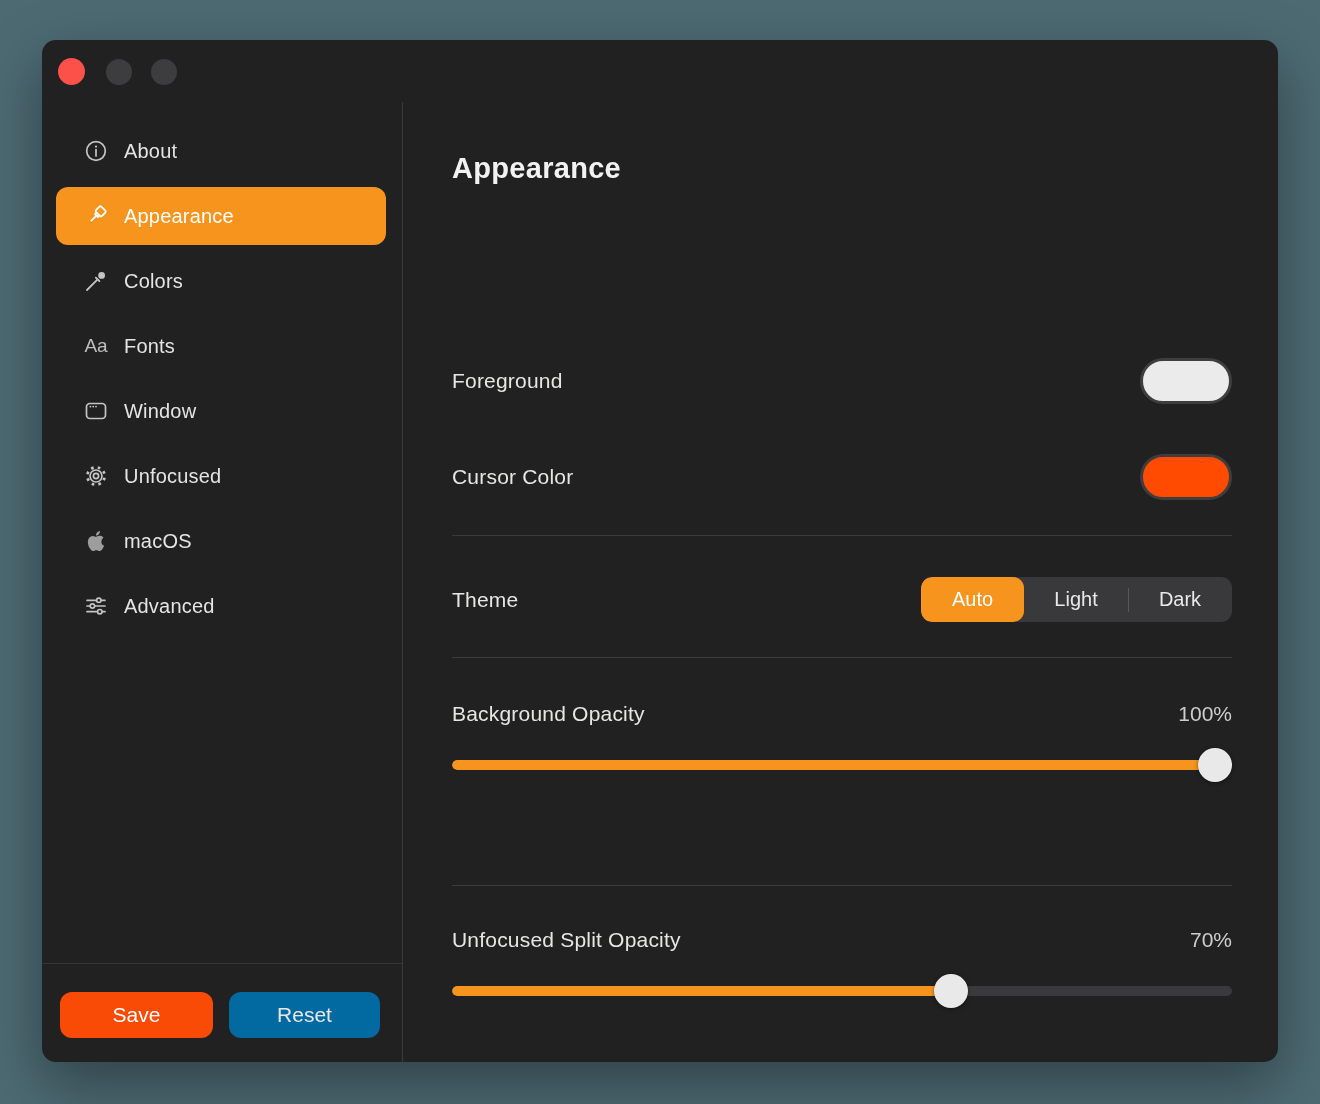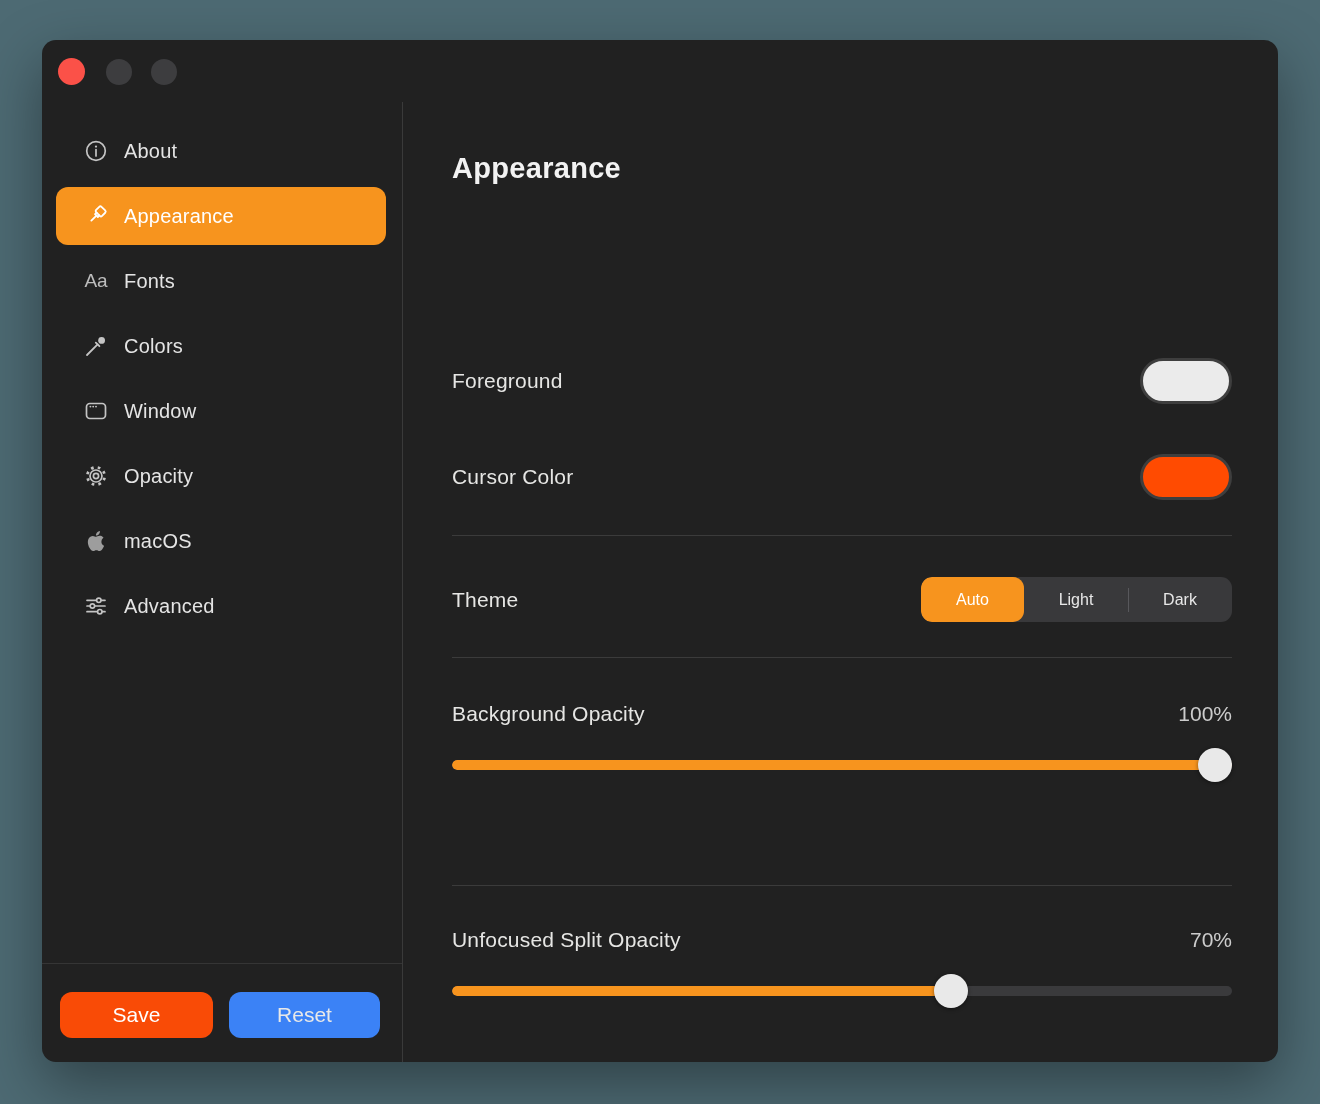--- a/index.html
+++ b/index.html
@@ -35,42 +35,42 @@
   .nav-icon svg { display:block; }
   .fonts-glyph { font-size:19px; color:#bdbdbd; letter-spacing:0; }
 
   
   .footer-divider { position:absolute; left:0; top:923px; width:360px; height:1px; background:#353535; }
   .btn {
     position:absolute; top:952px; height:46px; border:none; border-radius:12px;
     font-size:21px; font-family:inherit; cursor:default;
   }
   .btn.save  { left:18px;  width:153px; background:#f94b06; color:#ffffff; font-weight:500; }
-  .btn.reset { left:187px; width:151px; background:#3b82f6; color:#e8e8e8; }
+  .btn.reset { left:187px; width:151px; background:#0369a1; color:#e8e8e8; }
 
   
   .title { position:absolute; left:410px; top:112px; font-size:29px; font-weight:700; color:#f2f2f2; letter-spacing:.3px; }
   .row {
     position:absolute; left:410px; width:780px;
     display:flex; align-items:center; justify-content:space-between;
   }
   .row .label { font-size:21px; color:#e6e6e4; letter-spacing:.2px; }
   .row .value { font-size:21px; color:#cccccc; }
   .h-divider { position:absolute; left:410px; width:780px; height:1px; background:#3b3b3b; }
 
   .swatch {
     width:92px; height:46px; border-radius:23px; border:3px solid #3e3e3e;
   }
 
   
   .segmented {
     display:flex; align-items:center; height:45px; background:#39393b;
     border-radius:11px; overflow:hidden;
   }
-  .segment { height:45px; display:flex; align-items:center; justify-content:center; font-size:16px; color:#e8e8e8; }
+  .segment { height:45px; display:flex; align-items:center; justify-content:center; font-size:20px; color:#e8e8e8; }
   .segment.sel { background:#f7941e; color:#fff; border-radius:11px; font-weight:500; }
   .segment.auto  { width:103px; }
   .segment.light { width:104px; }
   .segment.dark  { width:104px; }
   .seg-divider { width:1px; height:24px; background:#58585c; margin:0 -0.5px; }
 
   
   .slider { position:absolute; left:410px; width:780px; height:34px; }
   .slider .track {
     position:absolute; left:0; right:0; top:12px; height:10px;
@@ -118,34 +118,34 @@
             <path d="M11 10.2 v2.2 h4 v-2.2"></path>
             <path d="M13 12.4 v7.2"></path>
           </g>
         </svg>
       </span>
       <span class="nav-label">Appearance</span>
     </div>
 
     <div class="nav-item">
       <span class="nav-icon">
-        <span class="fonts-glyph">Aa</span>
-      </span>
-      <span class="nav-label">Fonts</span>
-    </div>
-
-    <div class="nav-item">
-      <span class="nav-icon">
         <svg width="26" height="26" viewBox="0 0 26 26" fill="none" stroke="#c4c4c4" stroke-width="1.8" stroke-linecap="round">
           <path d="M4 22 L14.6 11.4"></path>
           <path d="M12.8 9.6 l3.6 3.6"></path>
           <circle cx="18.6" cy="7.4" r="3.4" fill="#c4c4c4" stroke="none"></circle>
         </svg>
       </span>
       <span class="nav-label">Colors</span>
+    </div>
+
+    <div class="nav-item">
+      <span class="nav-icon">
+        <span class="fonts-glyph">Aa</span>
+      </span>
+      <span class="nav-label">Fonts</span>
     </div>
 
     <div class="nav-item">
       <span class="nav-icon">
         <svg width="26" height="26" viewBox="0 0 26 26" fill="none" stroke="#c4c4c4" stroke-width="1.7">
           <rect x="3.5" y="5.5" width="19" height="15" rx="3.4"></rect>
           <circle cx="7.4" cy="8.6" r="0.95" fill="#c4c4c4" stroke="none"></circle>
           <circle cx="10.2" cy="8.6" r="0.95" fill="#c4c4c4" stroke="none"></circle>
           <circle cx="13" cy="8.6" r="0.95" fill="#c4c4c4" stroke="none"></circle>
         </svg>
@@ -154,21 +154,21 @@
     </div>
 
     <div class="nav-item">
       <span class="nav-icon">
         <svg width="26" height="26" viewBox="0 0 26 26" fill="none" stroke="#c4c4c4">
           <circle cx="13" cy="13" r="8.7" stroke-width="2.7" stroke-dasharray="2.7 4.1" transform="rotate(11 13 13)"></circle>
           <circle cx="13" cy="13" r="6" stroke-width="1.7"></circle>
           <circle cx="13" cy="13" r="2.6" stroke-width="1.7"></circle>
         </svg>
       </span>
-      <span class="nav-label">Opacity</span>
+      <span class="nav-label">Unfocused</span>
     </div>
 
     <div class="nav-item">
       <span class="nav-icon">
         <svg width="24" height="24" viewBox="0 0 24 24" fill="#9d9d9d">
           <path d="M18.71 19.5c-.83 1.24-1.71 2.45-3.05 2.47-1.34.03-1.77-.79-3.29-.79-1.53 0-2 .77-3.27.82-1.31.05-2.3-1.32-3.14-2.53C4.25 17 2.94 12.45 4.7 9.39c.87-1.52 2.43-2.48 4.12-2.51 1.28-.02 2.5.87 3.29.87.78 0 2.26-1.07 3.81-.91.65.03 2.47.26 3.64 1.98-.09.06-2.17 1.28-2.15 3.81.03 3.02 2.65 4.03 2.68 4.04-.03.07-.42 1.44-1.38 2.83M13 3.5c.73-.83 1.94-1.46 2.94-1.5.13 1.17-.34 2.35-1.04 3.19-.69.85-1.83 1.51-2.95 1.42-.15-1.15.41-2.35 1.05-3.11z"></path>
         </svg>
       </span>
       <span class="nav-label">macOS</span>
     </div>

